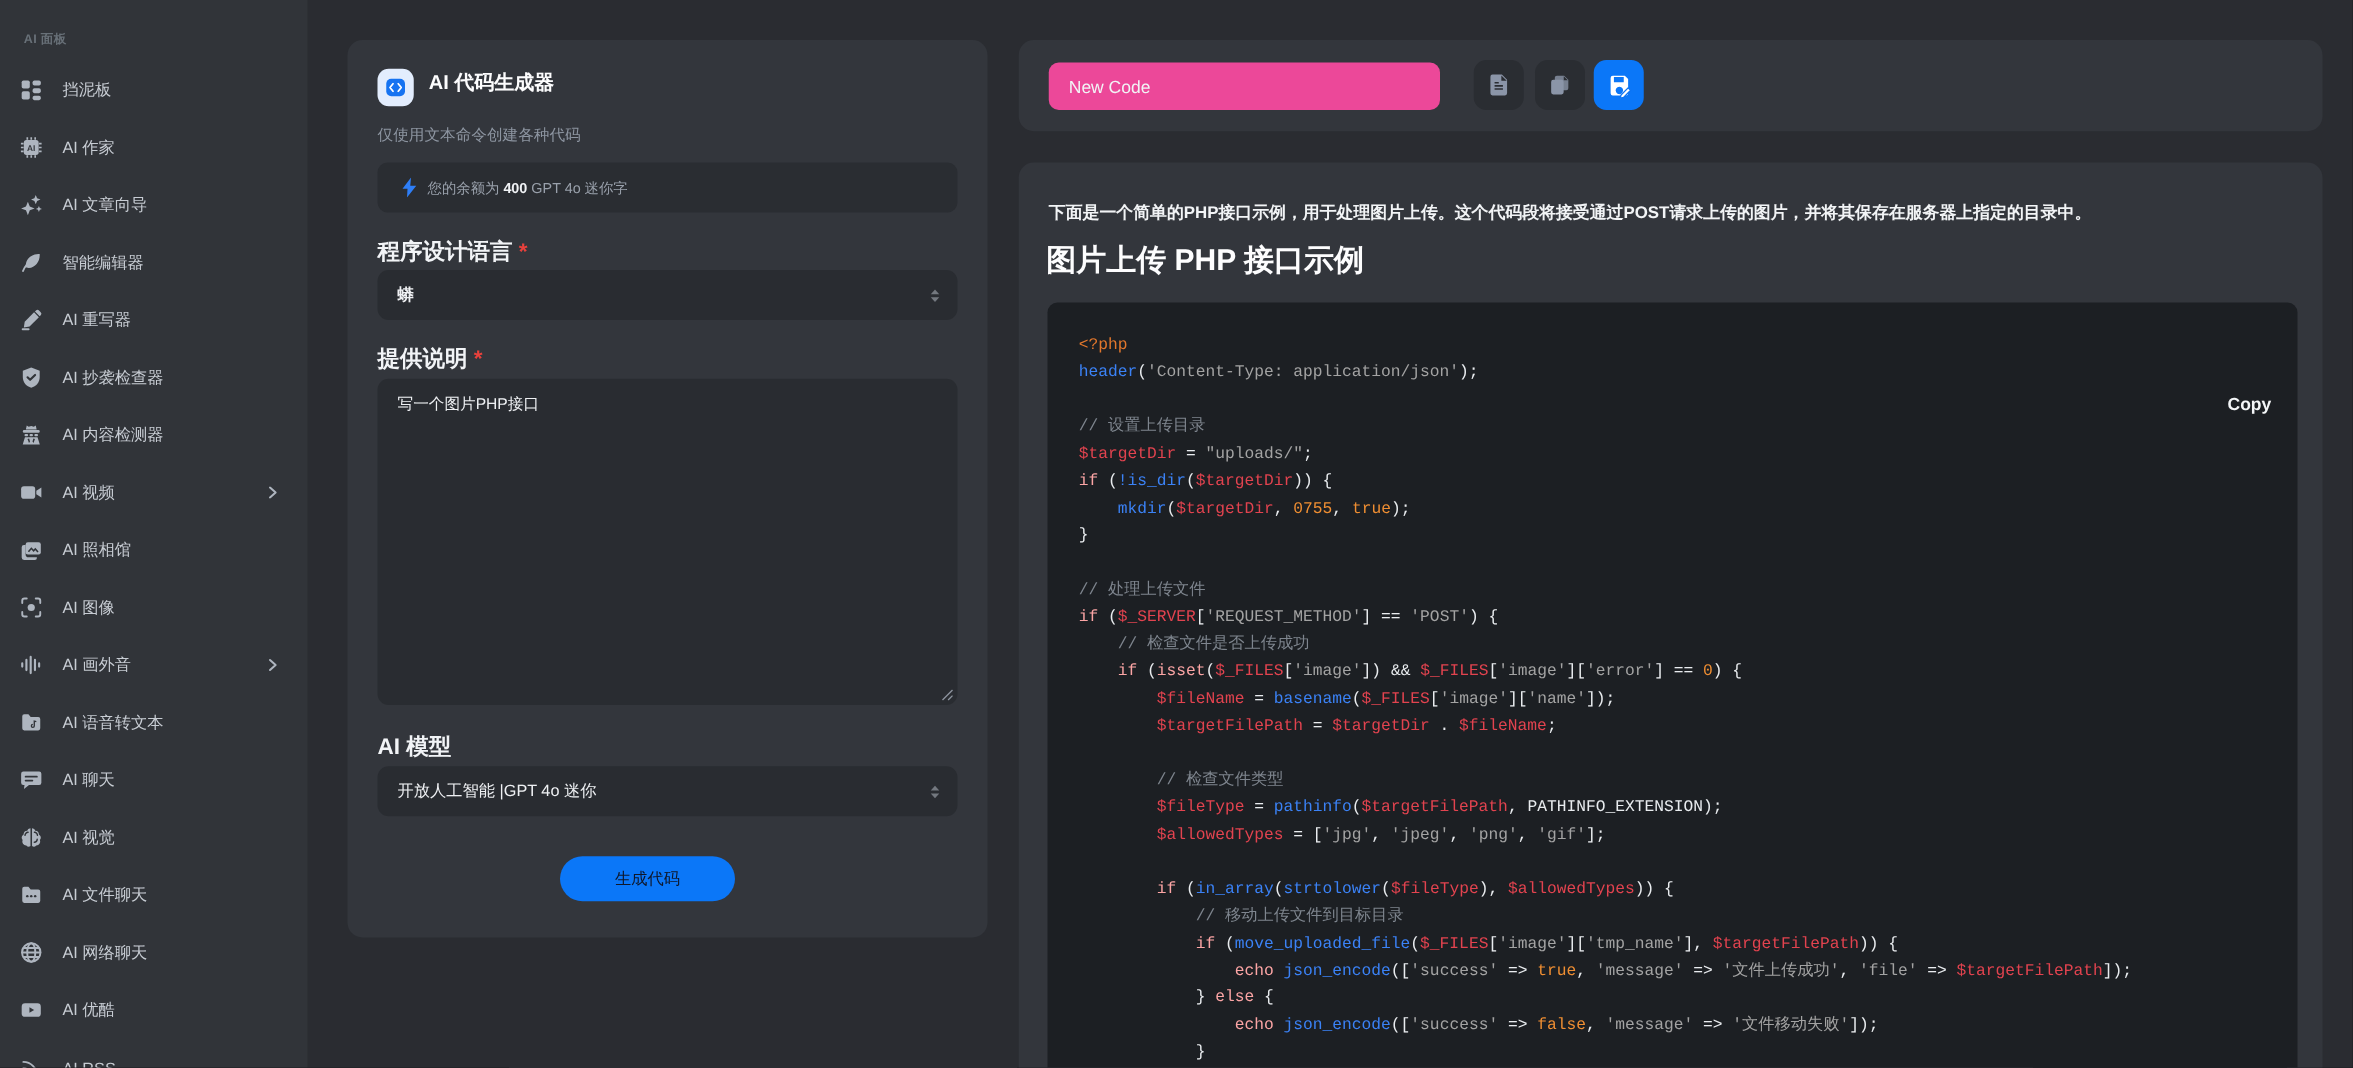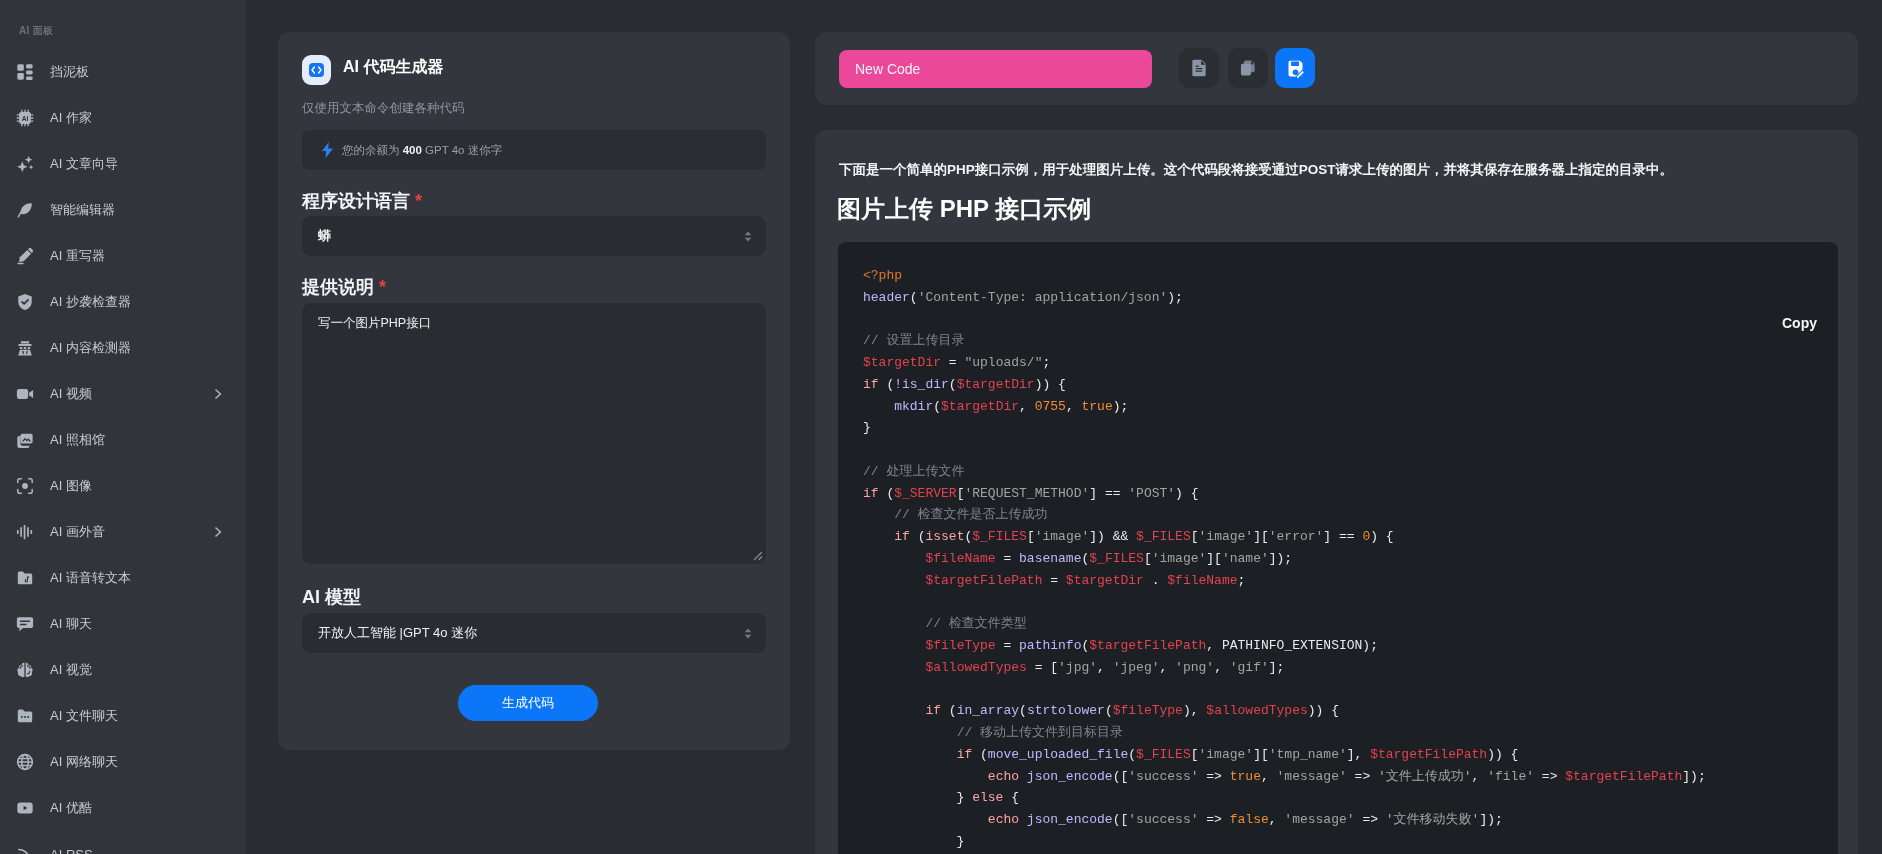--- a/index.html
+++ b/index.html
@@ -75,22 +75,22 @@
   font-size:13px; color:#eef0f3;
 }
 .fselect .updn { position:absolute; right:14px; }
 .ftextarea {
   position:absolute; left:24px; top:271px; width:464px; height:261px;
   background:#292c31; border-radius:9px;
   padding:12px 16px; font-size:12.5px; color:#eef0f3;
 }
 .resize-h { position:absolute; right:3px; bottom:3px; }
 .gen-btn {
-  position:absolute; left:180px; top:653px; width:140px; height:36px;
-  background:#0b77f8; border-radius:18px; color:#ffffff;
+  position:absolute; left:170px; top:653px; width:140px; height:36px;
+  background:#0b77f8; border-radius:18px; color:#0f172a;
   font-size:13px; display:flex; align-items:center; justify-content:center;
 }
 
 
 #toolbar {
   position:absolute; left:815px; top:32px; width:1043px; height:73px;
   background:#33363c; border-radius:12px;
 }
 .tb-input {
   position:absolute; left:24px; top:18px; width:313px; height:38px;
@@ -123,21 +123,21 @@
   position:absolute; right:21px; top:26px; font-size:14px; font-weight:700; color:#f4f6f8;margin-top:47px;
 }
 pre.code {
   position:absolute; left:25px; top:23px;
   font-family:"Liberation Mono", monospace;
   font-size:13px; line-height:21.77px; color:#e9ecef;
   white-space:pre;
 }
 .c-k { color:#fca5a5;text-align:right; }   
 .c-v { color:#e2434f; }   
-.c-f { color:#c4b5fd; }   
+.c-f { color:#3b82f6; }   
 .c-s { color:#a3a3a3; }   
 .c-n { color:#ef8e32; }   
 .c-m { color:#e2772c; }   
 .c-c { color:#7e858e; }   
 </style>
 </head>
 <body>
 
 <div id="sidebar">
   <div class="sb-label">AI 面板</div>

